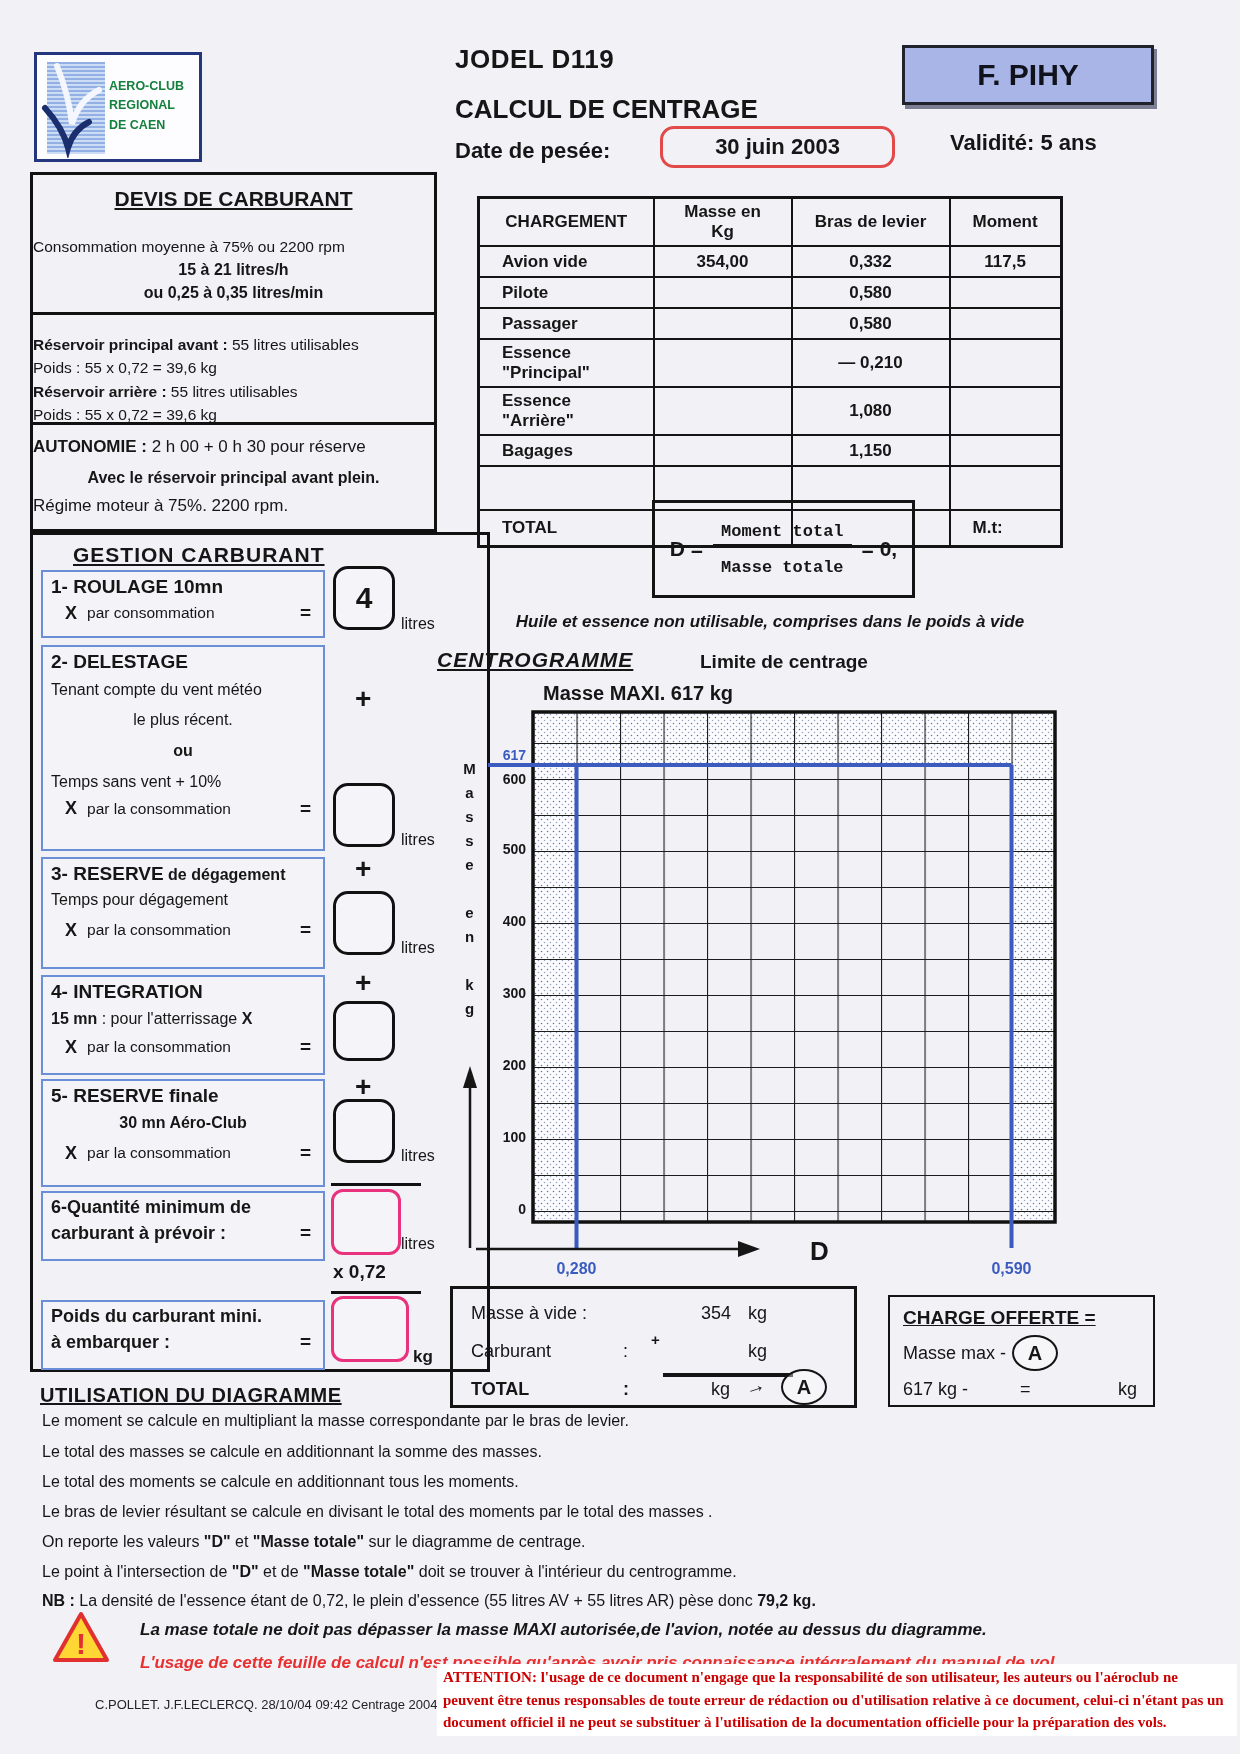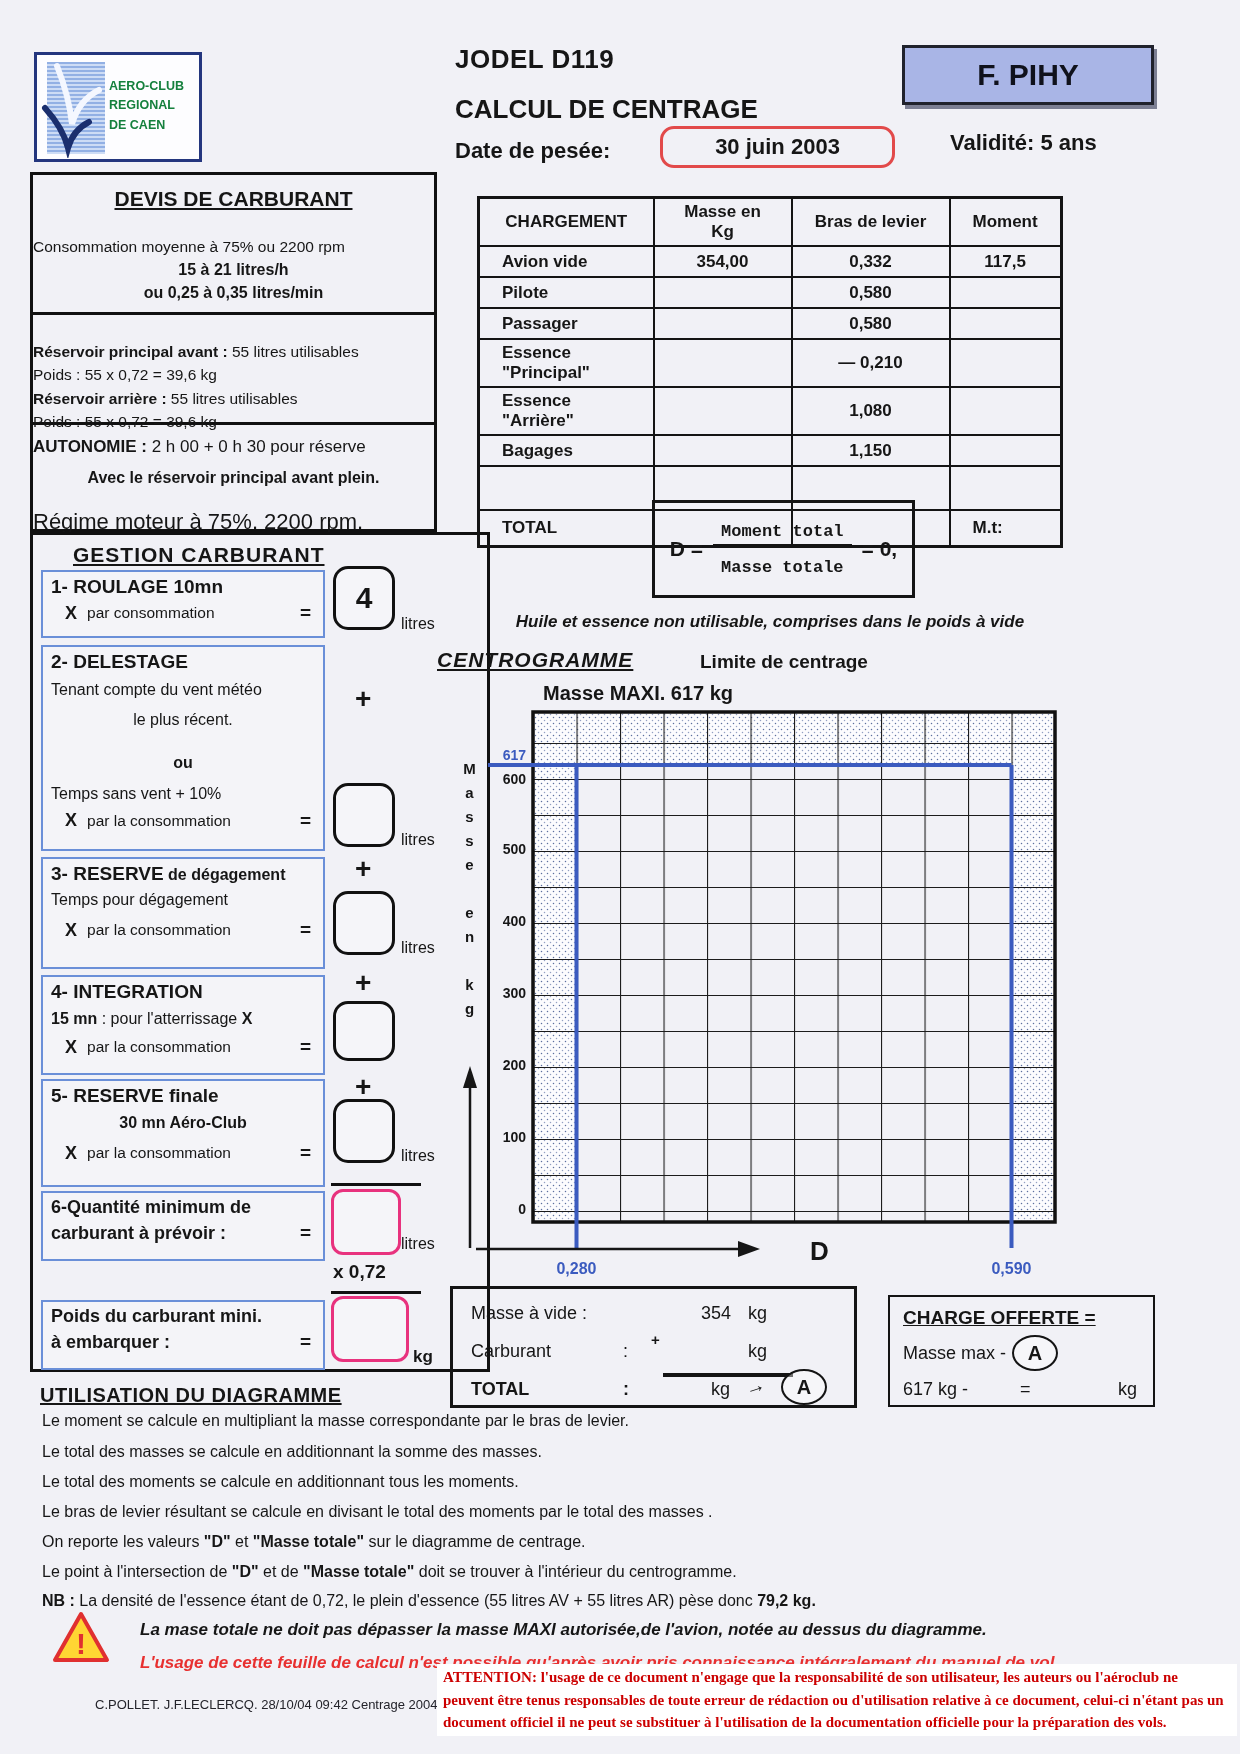--- a/index.html
+++ b/index.html
@@ -26,21 +26,21 @@
   .date-box { left:660px; top:126px; width:235px; height:42px; border:3.5px solid #e24a4a; border-radius:14px;
               display:flex; align-items:center; justify-content:center; font-size:22px; font-weight:bold; }
   .pihy-box { left:902px; top:45px; width:252px; height:60px; background:#a9b5e6; border:3px solid #20222c;
               display:flex; align-items:center; justify-content:center; font-size:30px; font-weight:bold; color:#10121c;
               box-shadow:3px 4px 0 #7c7f93; }
   .h-valid { left:950px; top:130px; font-size:22px; font-weight:bold; }
 
   
   .devis-box { left:30px; top:172px; width:407px; height:360px; border:3px solid #111; }
   .devis-sec1 { border-bottom:3px solid #111; height:140px; padding-top:12px; }
-  .devis-sec2 { border-bottom:3px solid #111; height:110px; padding-top:25px; }
+  .devis-sec2 { border-bottom:3px solid #111; height:110px; padding-top:18px; }
   .devis-sec3 { height:94px; padding-top:9px; }
   .devis-title { font-size:21px; }
   .devis-box .ln { text-align:left; font-size:15.5px; line-height:1.5; }
   .devis-box .lnb { text-align:center; font-size:16px; font-weight:bold; line-height:1.45; }
   .gestion-box { left:30px; top:532px; width:460px; height:840px; border:3px solid #111; }
 
   .step { position:absolute; left:8px; border:2px solid #6a8fd8; background:rgba(255,255,255,.25); width:284px; padding:4px 8px; }
   .step .t { font-size:19px; font-weight:bold; }
   .step .t2 { font-size:16px; font-weight:bold; }
   .step .sub { font-size:16px; line-height:1.4; }
@@ -131,21 +131,21 @@
     </div>
     <div class="devis-sec2">
       <div class="ln"><span class="b">Réservoir principal avant :</span><span> 55 litres utilisables</span></div>
       <div class="ln">Poids : 55 x 0,72 = 39,6 kg</div>
       <div class="ln"><span class="b">Réservoir arrière :</span><span> 55 litres utilisables</span></div>
       <div class="ln">Poids : 55 x 0,72 = 39,6 kg</div>
     </div>
     <div class="devis-sec3">
       <div class="ln" style="font-size:17px"><span class="b">AUTONOMIE :</span><span> 2 h 00 + 0 h 30 pour réserve</span></div>
       <div class="lnb" style="margin-top:6px">Avec le réservoir principal avant plein.</div>
-      <div class="ln" style="font-size:22px;margin-top:16px">Régime moteur à 75%. 2200 rpm.</div>
+      <div class="ln" style="font-size:17px;margin-top:4px">Régime moteur à 75%. 2200 rpm.</div>
     </div>
   </div>
 
   <div class="abs gestion-box">
     <div class="abs" style="left:40px; top:8px; font-size:21px; font-weight:bold; text-decoration:underline; letter-spacing:1px;">GESTION CARBURANT</div>
 
     <div class="step" style="top:35px; height:68px;">
       <div class="t">1- ROULAGE 10mn</div>
       <div class="frm">
           <span class="x">X</span>
@@ -154,21 +154,21 @@
         </div>
     </div>
     <div class="vbox" style="top:31px;">4</div>
     <div class="unit" style="top:80px;">litres</div>
 
     <div class="plus" style="top:148px;">+</div>
     <div class="step" style="top:110px; height:206px;">
       <div class="t">2- DELESTAGE</div>
       <div class="sub" style="margin-top:6px">Tenant compte du vent météo</div>
       <div class="sub ctr" style="margin-top:8px">le plus récent.</div>
-      <div class="sub ctr b" style="margin-top:20px">ou</div>
+      <div class="sub ctr b" style="margin-top:8px">ou</div>
       <div class="sub" style="margin-top:9px">Temps sans vent + 10%</div>
       <div class="frm">
           <span class="x">X</span>
           <span>par la consommation</span>
           <span class="eq">=</span>
         </div>
     </div>
     <div class="vbox" style="top:248px;"></div>
     <div class="unit" style="top:296px;">litres</div>
 

